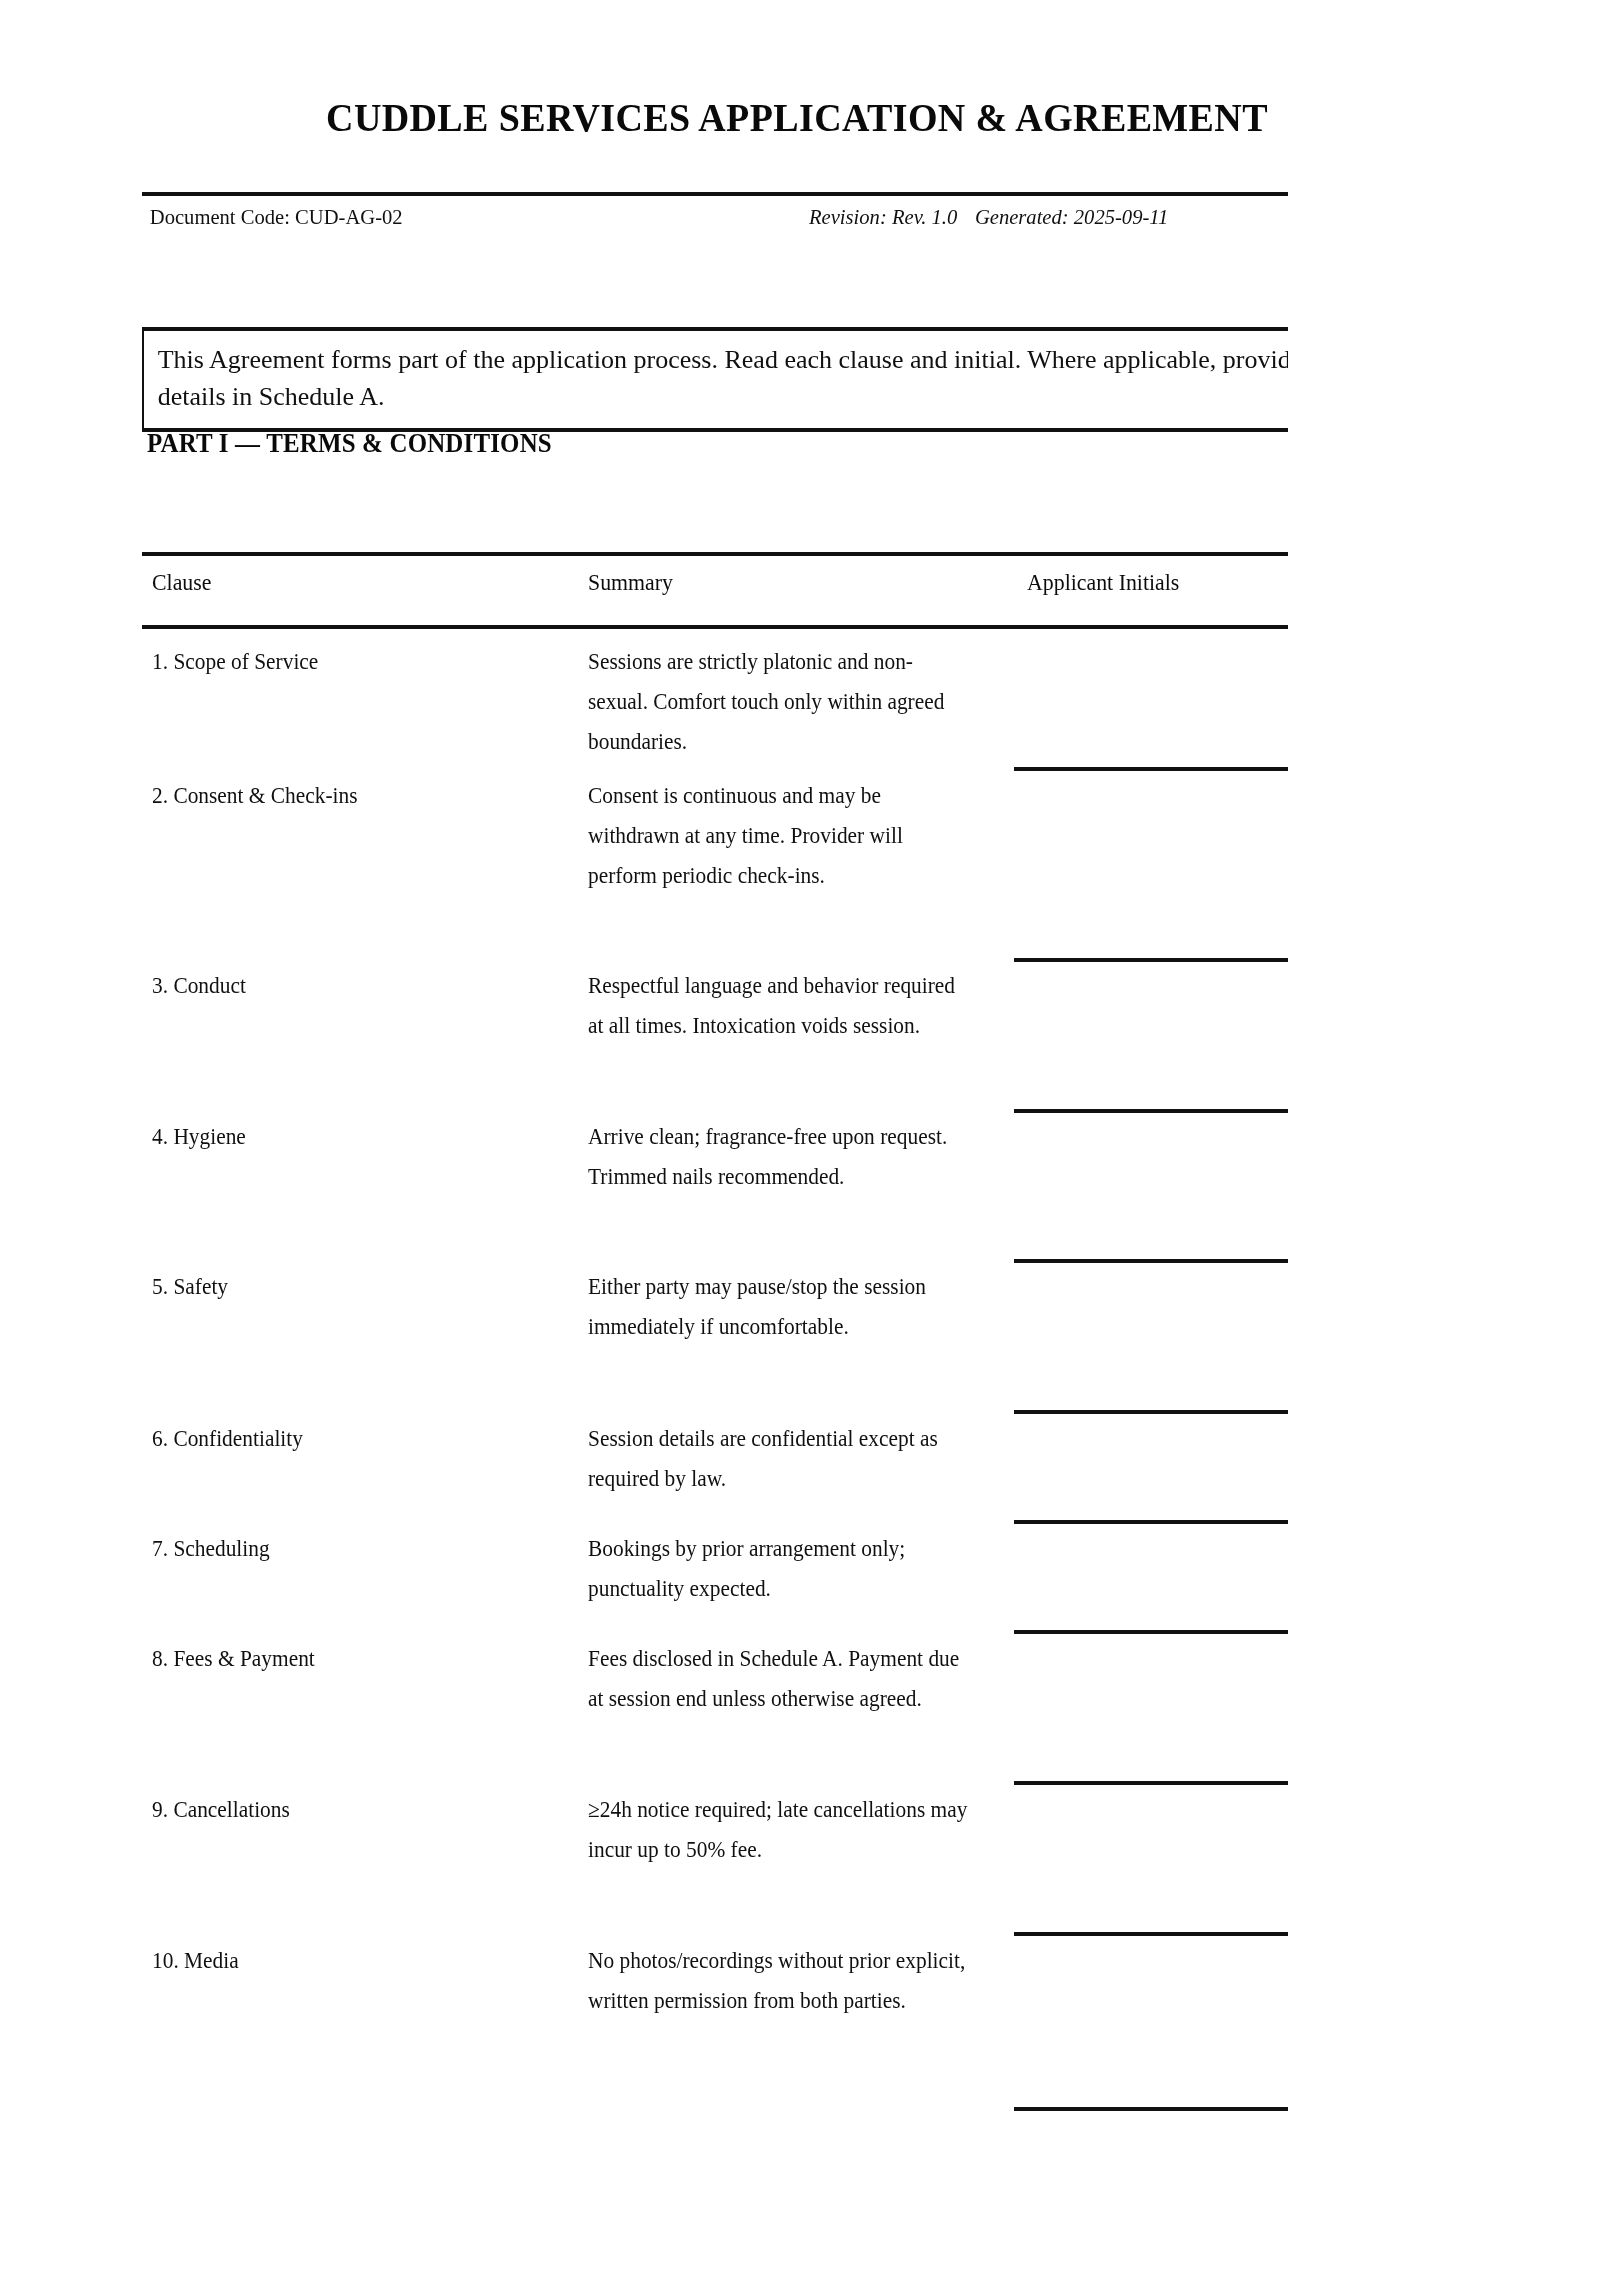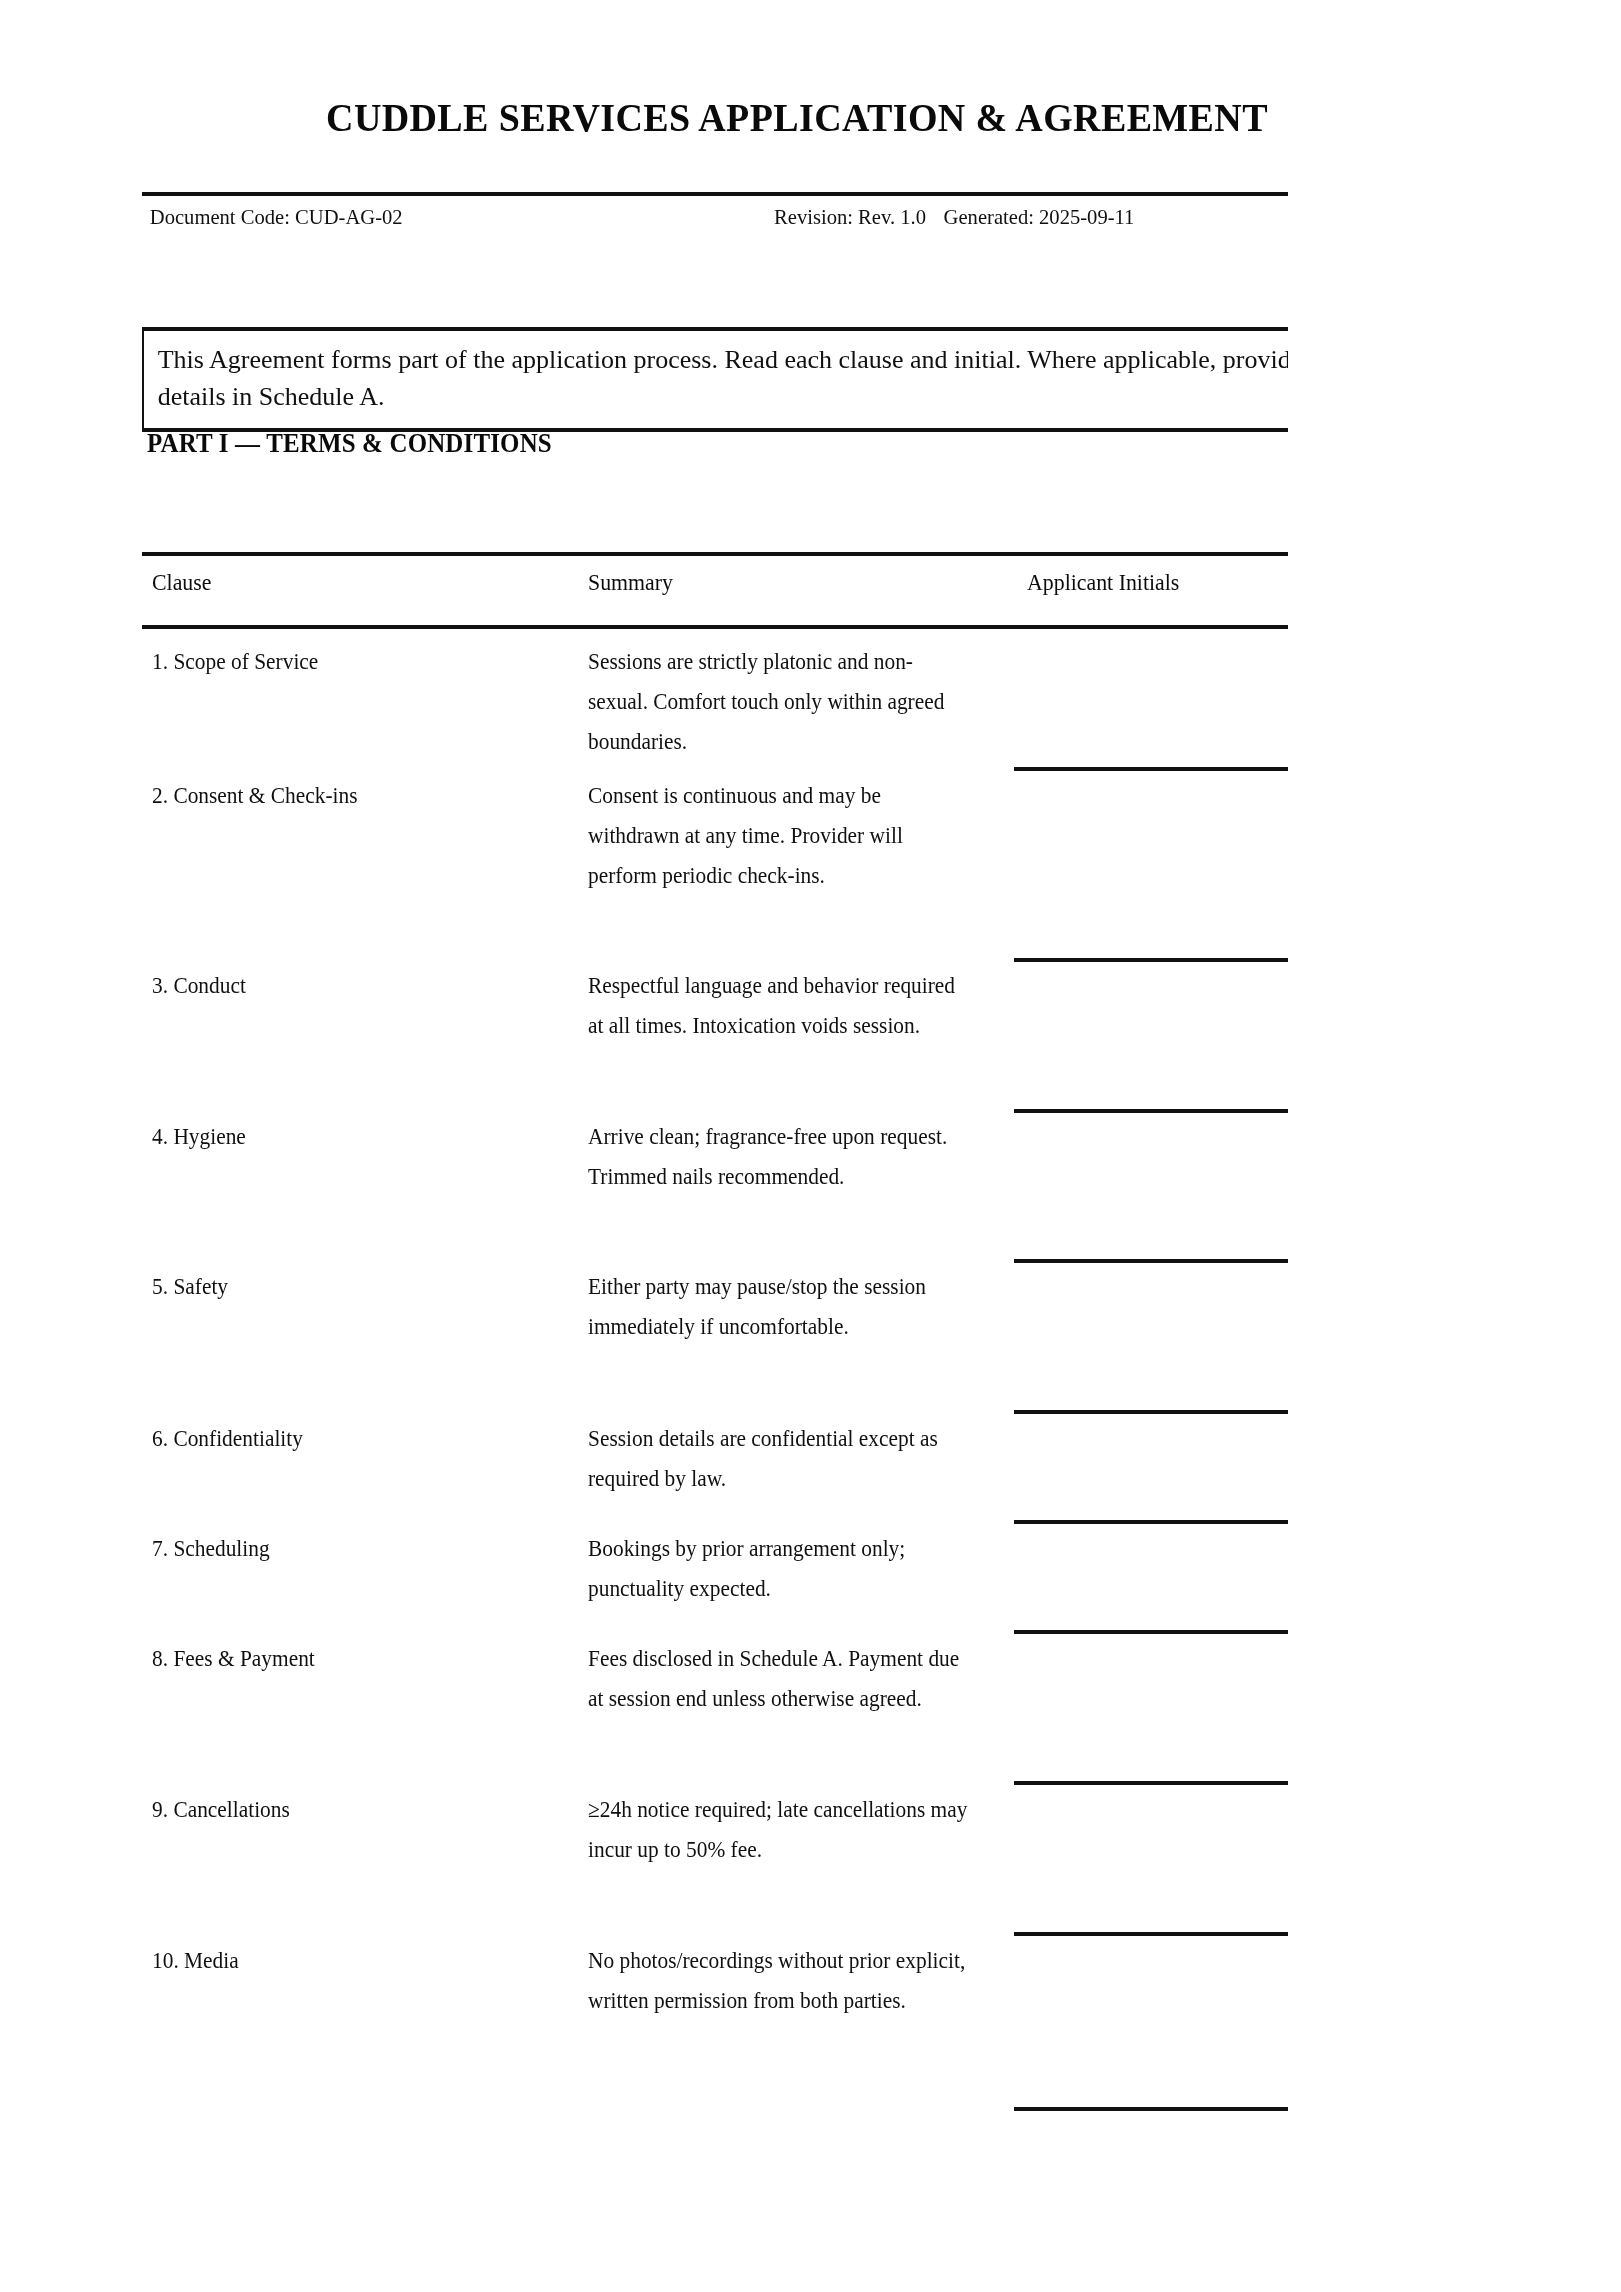--- a/index.html
+++ b/index.html
@@ -58,22 +58,23 @@
     color: #101010;
     white-space: nowrap;
   }
   .meta-left {
     position: absolute;
     left: 7.8px;
     top: 0;
   }
   .meta-right {
     position: absolute;
-    left: 632px;
+    left: 667px;
     top: 0;
+    font-style: italic;
   }
   .meta-right .gap {
     display: inline-block;
     width: 17.6px;
   }
 
   
   .note-box {
     position: absolute;
     left: 142px;

